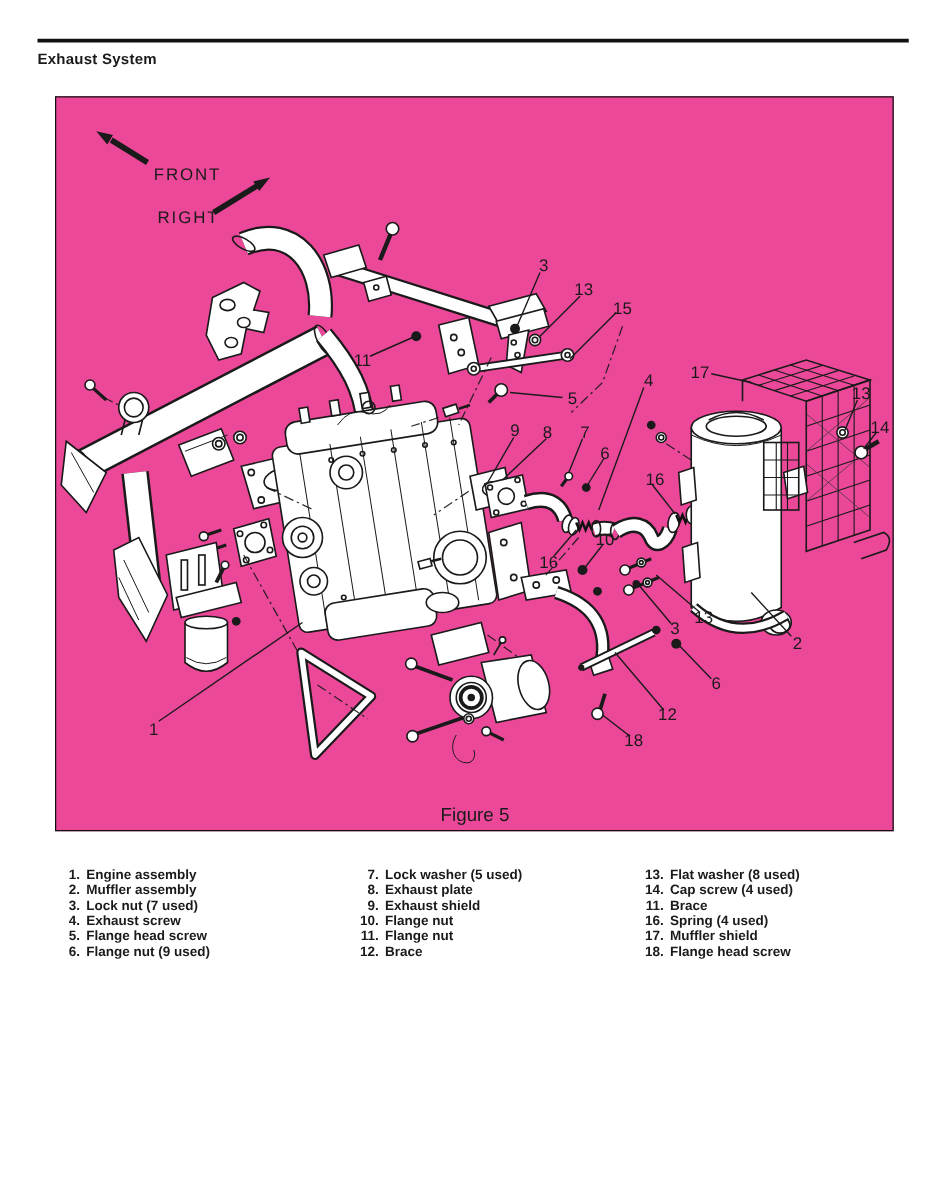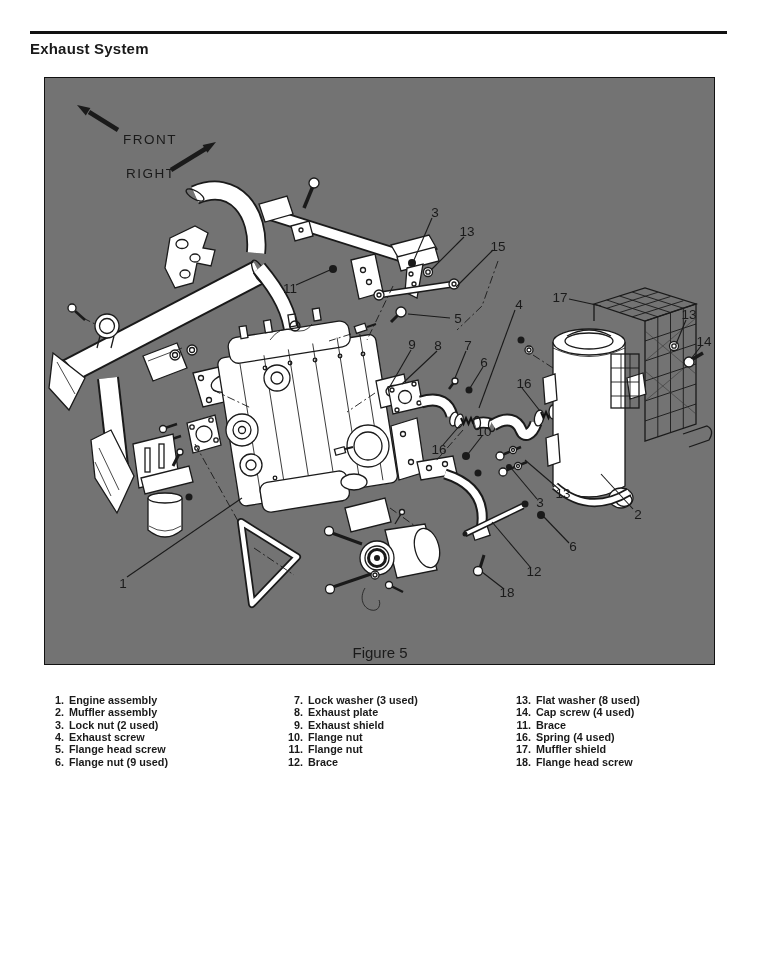--- a/index.html
+++ b/index.html
@@ -1,21 +1,21 @@
 <!DOCTYPE html>
 <html><head>
 <meta charset="utf-8">
 <style>
   html,body{margin:0;padding:0}
   body{width:760px;height:957px;position:relative;background:#ffffff;
        font-family:"Liberation Sans",sans-serif;color:#1a1a1a;overflow:hidden}
   .abs{position:absolute}
   #top-rule{left:30px;top:31px;width:697px;height:2.5px;background:#111}
-  #page-title{left:30px;top:40px;font-size:15px;font-weight:bold;letter-spacing:.2px}
-  #figure-box{left:44px;top:77px;width:669px;height:586px;border:1.5px solid #111;background:#737373}
+  #page-title{left:30px;top:40px;font-size:12px;font-weight:bold;letter-spacing:.2px}
+  #figure-box{left:44px;top:77px;width:669px;height:586px;border:1.5px solid #111;background:#ec4899}
   #figure-caption{left:44px;top:644px;width:672px;text-align:center;font-size:15px}
   #parts-list{left:0;top:694px;width:760px;font-size:10.8px;font-weight:bold;line-height:12.35px}
   .pl-col{position:absolute;top:0;white-space:nowrap}
   .pl-col-0{left:46px}.pl-col-1{left:285px}.pl-col-2{left:513px}
   .pl-num{display:inline-block;width:18px;text-align:right;margin-right:5px}
   
   .ln{fill:#fff;stroke:#1a1a1a;stroke-width:1.3}
   .lnn{fill:none;stroke:#1a1a1a;stroke-width:1.3}
   .thin{fill:none;stroke:#1a1a1a;stroke-width:.8}
   .dark{fill:#1a1a1a;stroke:none}
@@ -366,27 +366,27 @@
   </g>
 </svg>
 </div>
 
 <div class="abs" id="figure-caption">Figure 5</div>
 
 <div class="abs" id="parts-list">
   <div class="pl-col pl-col-0">
     <div><span class="pl-num">1.</span><span>Engine assembly</span></div>
     <div><span class="pl-num">2.</span><span>Muffler assembly</span></div>
-    <div><span class="pl-num">3.</span><span>Lock nut (2 used)</span></div>
+    <div><span class="pl-num">3.</span><span>Lock nut (7 used)</span></div>
     <div><span class="pl-num">4.</span><span>Exhaust screw</span></div>
     <div><span class="pl-num">5.</span><span>Flange head screw</span></div>
     <div><span class="pl-num">6.</span><span>Flange nut (9 used)</span></div>
   </div>
   <div class="pl-col pl-col-1">
-    <div><span class="pl-num">7.</span><span>Lock washer (3 used)</span></div>
+    <div><span class="pl-num">7.</span><span>Lock washer (5 used)</span></div>
     <div><span class="pl-num">8.</span><span>Exhaust plate</span></div>
     <div><span class="pl-num">9.</span><span>Exhaust shield</span></div>
     <div><span class="pl-num">10.</span><span>Flange nut</span></div>
     <div><span class="pl-num">11.</span><span>Flange nut</span></div>
     <div><span class="pl-num">12.</span><span>Brace</span></div>
   </div>
   <div class="pl-col pl-col-2">
     <div><span class="pl-num">13.</span><span>Flat washer (8 used)</span></div>
     <div><span class="pl-num">14.</span><span>Cap screw (4 used)</span></div>
     <div><span class="pl-num">11.</span><span>Brace</span></div>

